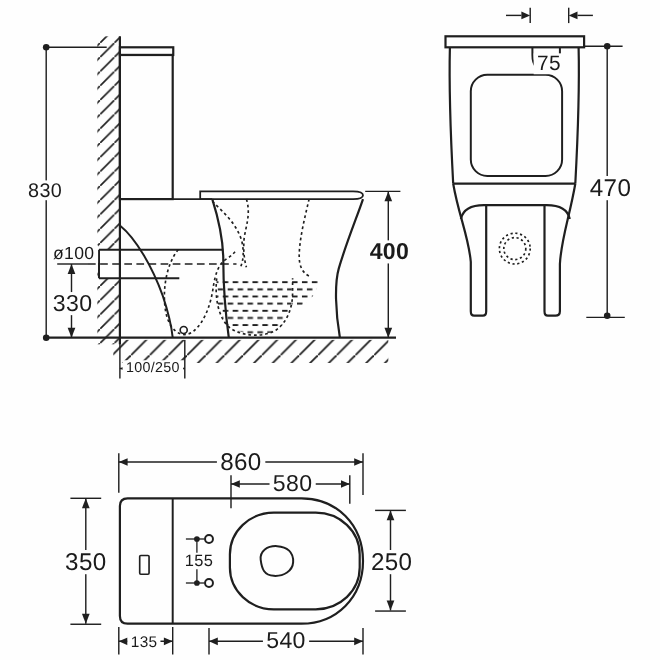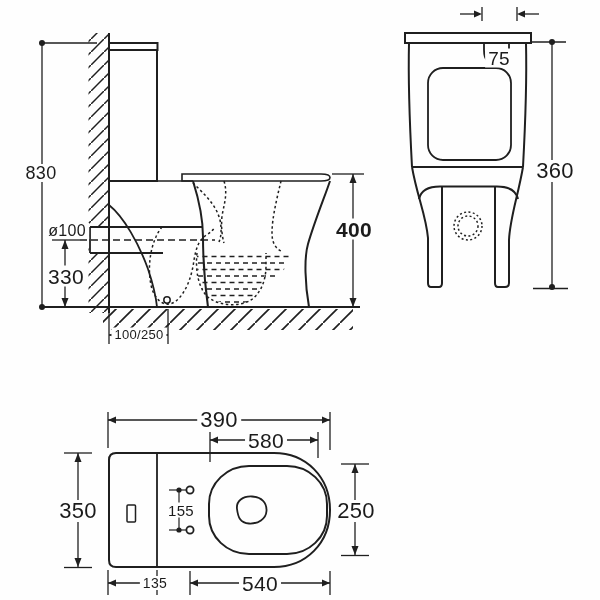--- a/index.html
+++ b/index.html
@@ -2,21 +2,21 @@
 <html><head>
 <meta charset="utf-8">
 <style>
   html,body{margin:0;padding:0;background:#fff;}
   #stage{position:relative;width:600px;height:600px;background:#fefefe;overflow:hidden;
          font-family:"Liberation Sans",sans-serif;color:#1b1b1b;}
   svg{position:absolute;left:0;top:0;}
   .dim{position:absolute;background:#fefefe;padding:0 3px;transform:translate(-50%,-50%);
        white-space:nowrap;color:#1b1b1b;line-height:1;letter-spacing:0.3px;}
   .f23{font-size:18px;} .f22{font-size:22px;} .f21{font-size:21px;} .f20{font-size:16px;}
-  .f19{font-size:19px;} .f15{font-size:15px;} .f14{font-size:14px;margin-left:24px;} .f13{font-size:13px;}
+  .f19{font-size:19px;} .f15{font-size:15px;} .f14{font-size:14px;} .f13{font-size:13px;}
 </style>
 </head>
 <body>
 
 <div id="stage">
 
 <svg width="600" height="600" viewBox="0 0 600 600">
   <defs>
     <pattern id="hatch" width="13" height="13" patternUnits="userSpaceOnUse">
       <path d="M-2,15 L15,-2" stroke="#1f1f1f" stroke-width="1.5" fill="none"></path>
@@ -209,23 +209,23 @@
   </g>
 </svg>
 
   <div class="dim f23" style="left:41px;top:173px;">830</div>
   <div class="dim f20" style="left:67px;top:231px;">ø100</div>
   <div class="dim f21" style="left:66px;top:276px;">330</div>
   <div class="dim f13" style="left:139px;top:334px;">100/250</div>
   <div class="dim f21" style="left:354px;top:229px;font-weight:bold;">400</div>
 
   <div class="dim f19" style="left:499px;top:14px;margin-top:44px;">75</div>
-  <div class="dim f22" style="left:555px;top:171px;">360</div>
-
-  <div class="dim f22" style="left:219px;top:420px;">390</div>
+  <div class="dim f22" style="left:555px;top:171px;">470</div>
+
+  <div class="dim f22" style="left:219px;top:420px;">860</div>
   <div class="dim f21" style="left:266px;top:440px;">580</div>
   <div class="dim f22" style="left:78px;top:511px;text-align:center;">350</div>
   <div class="dim f22" style="left:356px;top:511px;">250</div>
   <div class="dim f15" style="left:181px;top:510px;">155</div>
   <div class="dim f14" style="left:131px;top:583px;">135</div>
   <div class="dim f21" style="left:260px;top:583px;">540</div>
 
 </div>
 
 </body></html>

